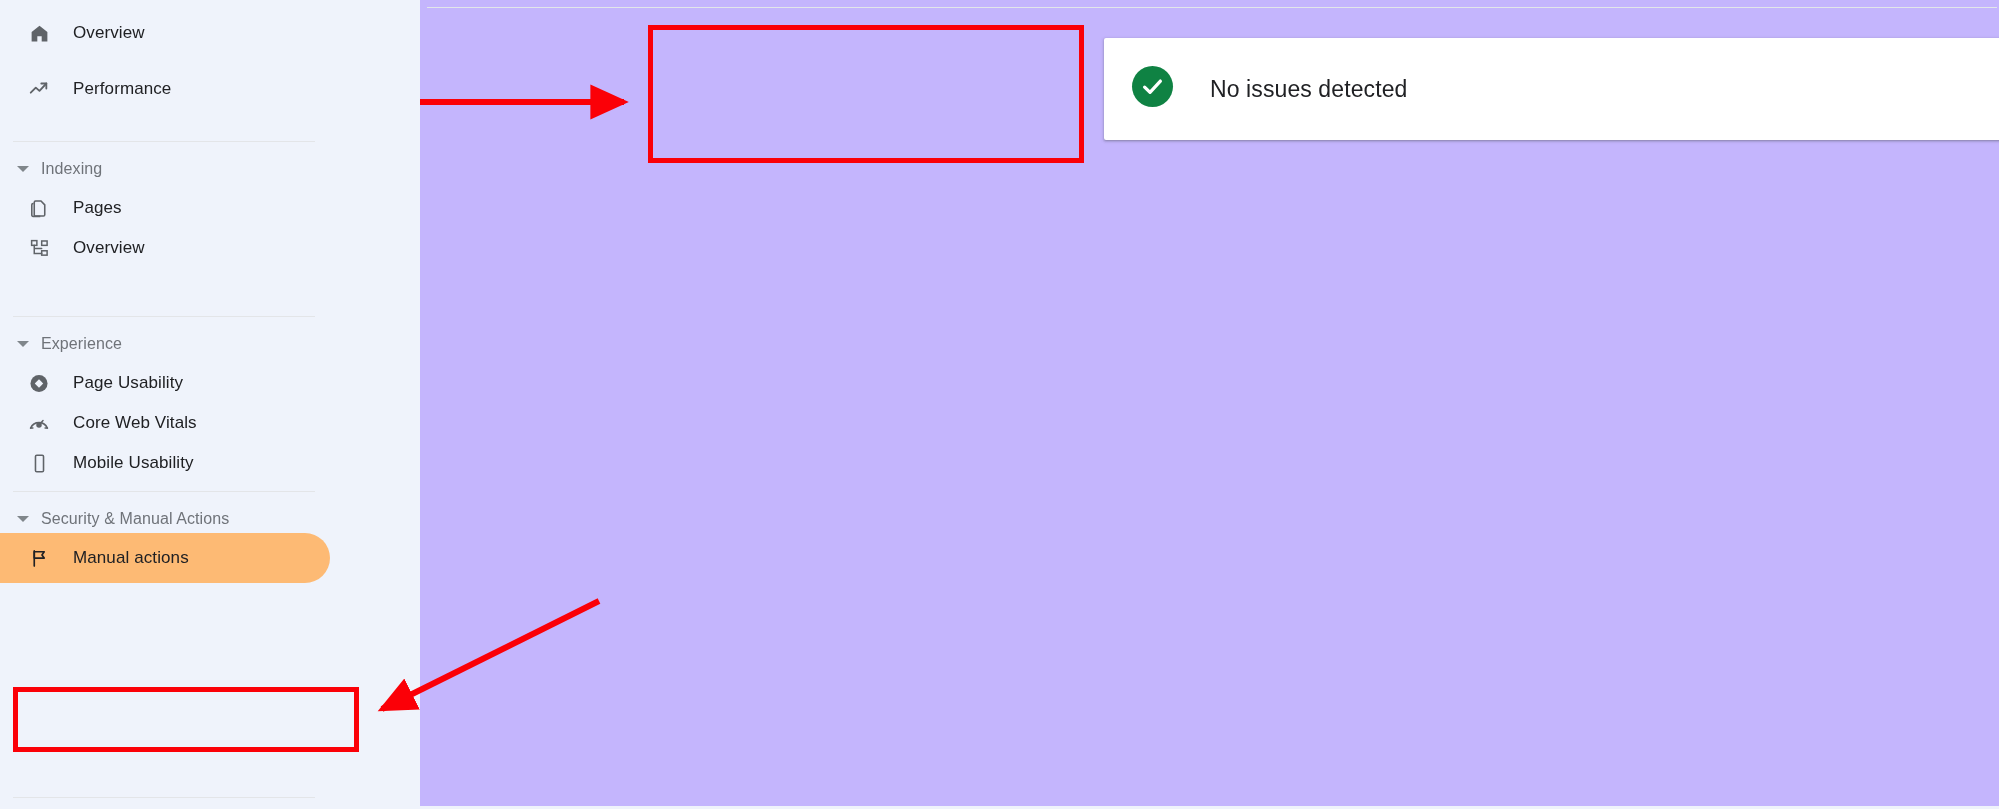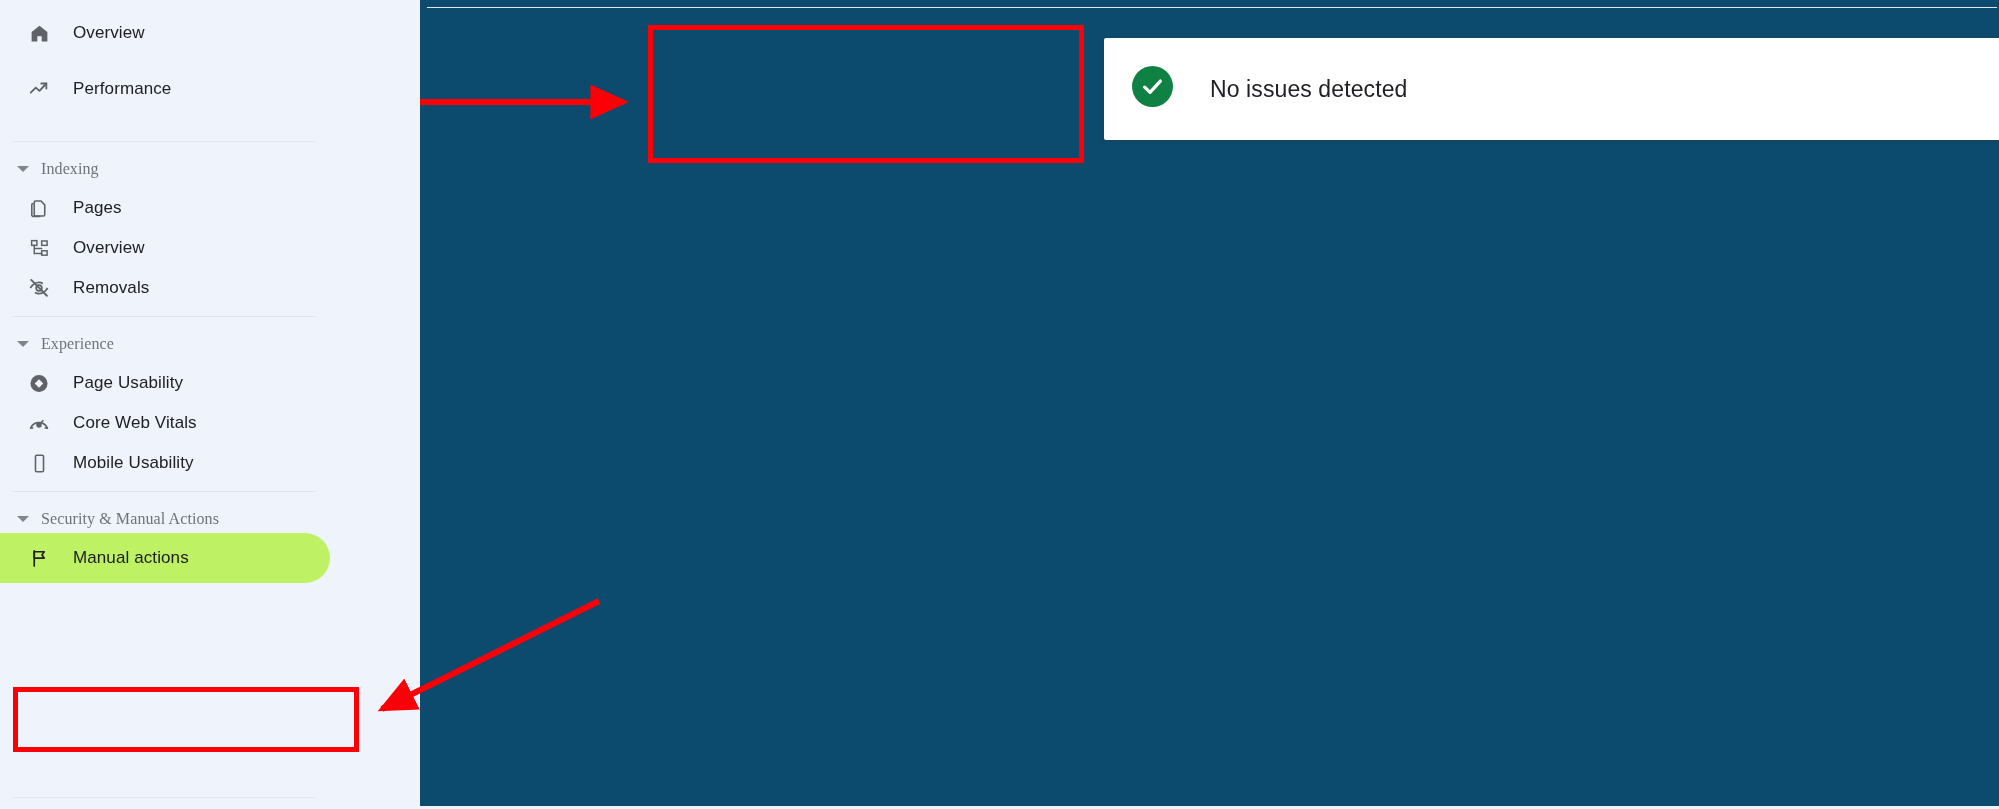--- a/index.html
+++ b/index.html
@@ -42,36 +42,35 @@
   }
   .nav-item .nav-label {
     position: absolute;
     left: 73px;
     font-size: 17px;
     color: #202124;
     letter-spacing: 0.1px;
     white-space: nowrap;
   }
   .nav-item.selected {
-    background: #bef264;
+    background: #fdba74;
     border-top-right-radius: 26px;
     border-bottom-right-radius: 26px;
     text-align: right;
   }
   .nav-item.selected .nav-label { color: #202124; font-weight: 400; }
   .nav-item.selected .nav-icon { color: #202124; }
 
   .section-head {
     position: absolute;
     left: 0;
     height: 30px;
     display: flex; align-items: center;
     width: 340px;
     cursor: pointer;
-    font-family: Liberation Serif, serif;
   }
   .section-head .caret {
     position: absolute;
     left: 17px;
     width: 0; height: 0;
     border-left: 6px solid transparent;
     border-right: 6px solid transparent;
     border-top: 6px solid #80868b;
   }
   .section-head .section-label {
@@ -88,21 +87,21 @@
     width: 302px;
     height: 1px;
     background: #e3e5e8;
   }
 
   
   #main {
     position: absolute;
     left: 420px; top: 0;
     width: 1579px; height: 806px;
-    background: #0c4a6e;
+    background: #c4b5fd;
   }
   #top-rule {
     position: absolute;
     left: 7px; top: 7px;
     width: 1570px; height: 1px;
     background: #e2e6ea;
   }
   #status-card {
     position: absolute;
     left: 684px; top: 38px;
@@ -194,30 +193,20 @@
         <svg width="21" height="21" viewBox="0 0 24 24" fill="none" stroke="currentColor" stroke-width="1.7">
             <rect x="3" y="3" width="6" height="5.4"></rect>
             <rect x="14.5" y="3.4" width="6.2" height="5"></rect>
             <rect x="14.5" y="14.6" width="6.2" height="5"></rect>
             <path d="M6 8.4v9.2h8.5M6 11.9h8.5" stroke-linecap="round"></path>
           </svg>
       </span>
       <span class="nav-label">Overview</span>
     </div>
 
-    <div class="nav-item" style="top:263px">
-      <span class="nav-icon">
-        <svg width="22" height="22" viewBox="0 0 24 24" fill="none" stroke="currentColor" stroke-width="1.9">
-            <path d="M2.6 12S6.2 5.8 12 5.8c1.6 0 3 .5 4.2 1.2M21.4 12s-3.6 6.2-9.4 6.2c-1.7 0-3.2-.5-4.4-1.3"></path>
-            <circle cx="12" cy="12" r="3.1"></circle>
-            <line x1="3.5" y1="3.2" x2="20.6" y2="20.4" stroke-linecap="round" stroke-width="2.1"></line>
-          </svg>
-      </span>
-      <span class="nav-label">Removals</span>
-    </div>
 
     <div class="divider" style="top:316px"></div>
 
     <div class="section-head" style="top:329px">
       <span class="caret"></span>
       <span class="section-label">Experience</span>
     </div>
 
     <div class="nav-item" style="top:358px">
       <span class="nav-icon">

